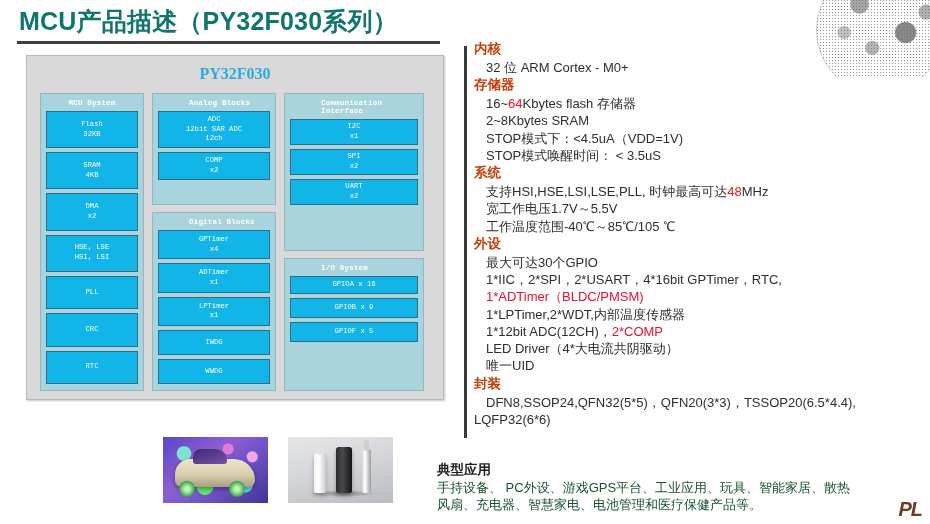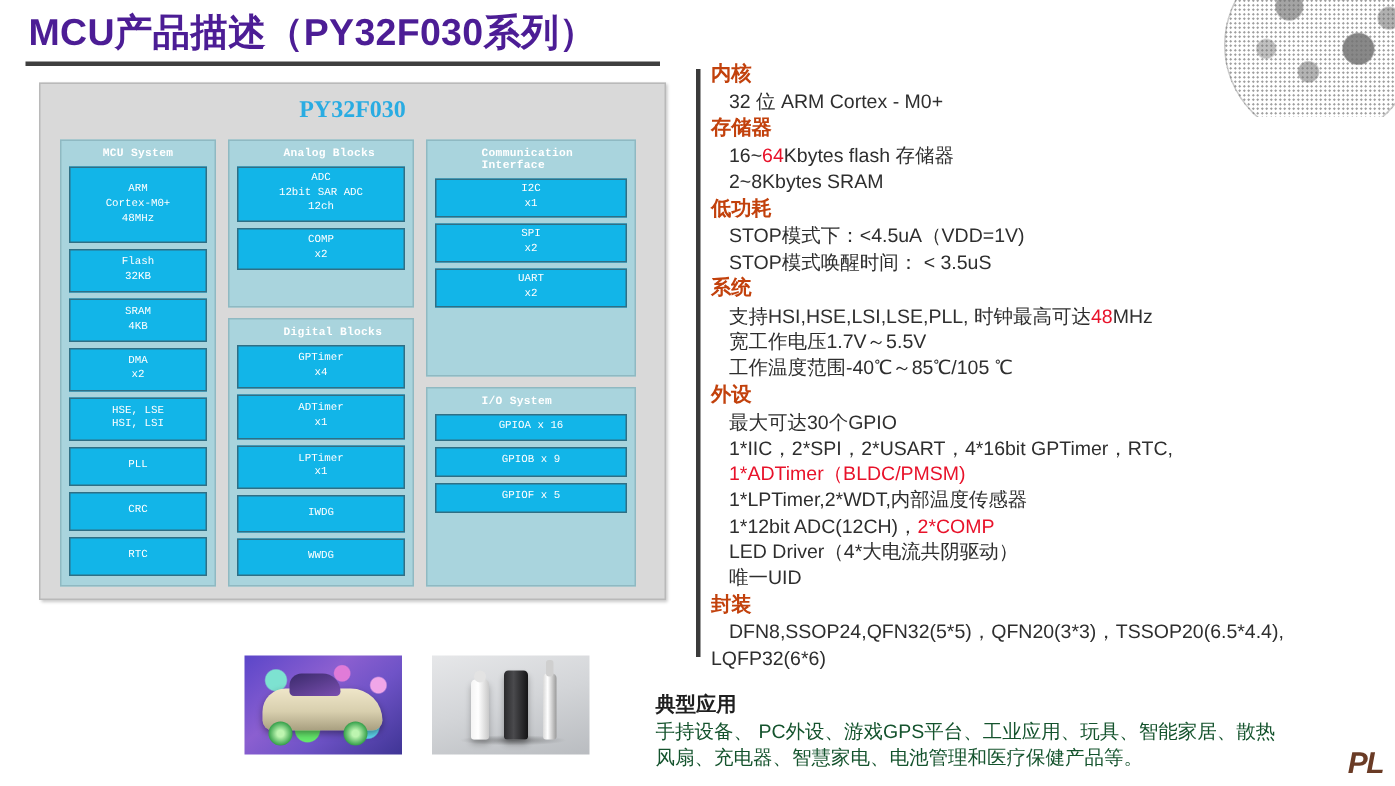--- a/index.html
+++ b/index.html
@@ -37,21 +37,21 @@
   }
   .globe-arcs {
     position: absolute; left: 6px; top: 8px;
     width: 128px; height: 128px; border-radius: 50%;
     border: 1px solid rgba(120,120,120,.45);
   }
 
   
   .title {
     position: absolute; left: 19px; top: 5px;
-    font-size: 25px; font-weight: bold; color: #4c1d95;
+    font-size: 25px; font-weight: bold; color: #0f766e;
     letter-spacing: .2px; white-space: nowrap;
   }
   .title-rule {
     position: absolute; left: 17px; top: 41px;
     width: 423px; height: 3px; background: #3f3f3f;
   }
 
   
   .diagram {
     position: absolute; left: 26px; top: 55px;
@@ -189,25 +189,20 @@
   <div class="title-rule"></div>
 
   <div class="diagram">
     <div class="diagram-title">PY32F030</div>
     <div class="cols">
 
       <div class="col c1">
         <div class="group" style="flex:1">
           <div class="group-title">MCU System</div>
           <div class="blocks" style="flex:1">
-            <div class="blk" style="flex:2.4">
-              <span>ARM</span>
-              <span>Cortex-M0+</span>
-              <span>48MHz</span>
-            </div>
             <div class="blk" style="flex:1.15">
               <span>Flash</span>
               <span>32KB</span>
             </div>
             <div class="blk" style="flex:1.15">
               <span>SRAM</span>
               <span>4KB</span>
             </div>
             <div class="blk" style="flex:1.15">
               <span>DMA</span>
@@ -310,21 +305,20 @@
   <div class="vrule"></div>
 
   <div class="spec">
     <h3>内核</h3>
     <p>32 位 ARM Cortex - M0+</p>
 
     <h3>存储器</h3>
     <p><span>16~</span><span class="red">64</span><span>Kbytes flash 存储器</span></p>
     <p>2~8Kbytes SRAM</p>
 
-    <h3>低功耗</h3>
     <p>STOP模式下：&lt;4.5uA（VDD=1V)</p>
     <p>STOP模式唤醒时间： &lt; 3.5uS</p>
 
     <h3>系统</h3>
     <p><span>支持HSI,HSE,LSI,LSE,PLL, 时钟最高可达</span><span class="red">48</span><span>MHz</span></p>
     <p>宽工作电压1.7V～5.5V</p>
     <p>工作温度范围-40℃～85℃/105 ℃</p>
 
     <h3>外设</h3>
     <p>最大可达30个GPIO</p>

